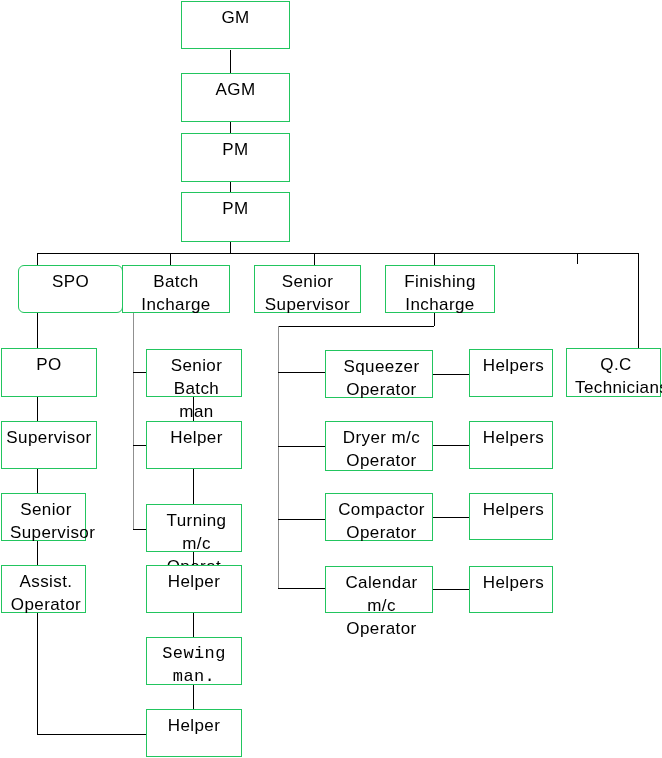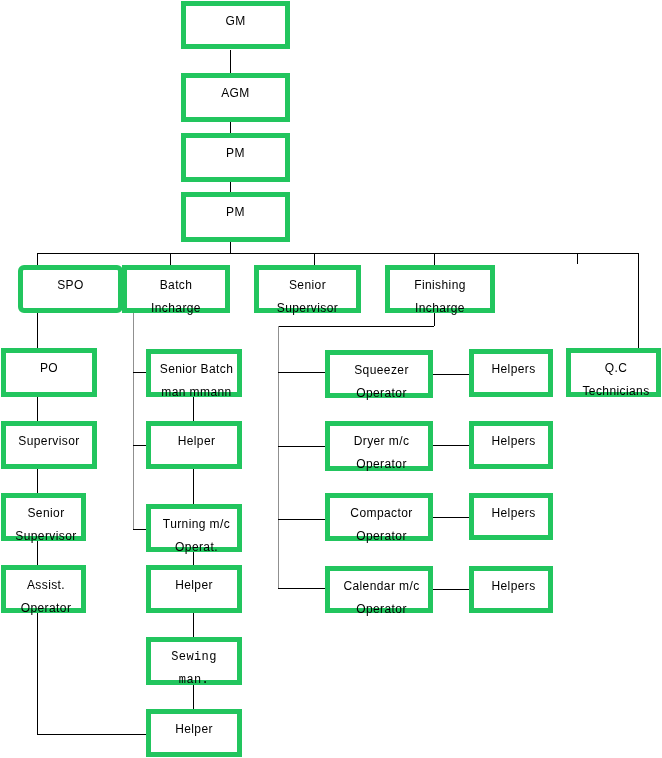--- a/index.html
+++ b/index.html
@@ -6,24 +6,24 @@
   #canvas {
     position:relative;
     width:662px; height:758px;
     background:#ffffff;
     font-family:"Liberation Sans", sans-serif;
     overflow:hidden;
   }
   .node {
     position:absolute;
     box-sizing:border-box;
-    border:5px solid #22c55e;
+    border:1px solid #22c55e;
     background:#fff;
     color:#000;
-    font-size:12px;
+    font-size:17px;
     line-height:23px;
     letter-spacing:0.4px;
     padding-top:4px;
     white-space:pre-line;
   }
   .node.c { text-align:center; padding-left:2px; padding-right:2px; }
   .node.l { text-align:center; padding-left:8px; padding-right:3px; }
   .cline { position:absolute; }
 </style>
 </head>

